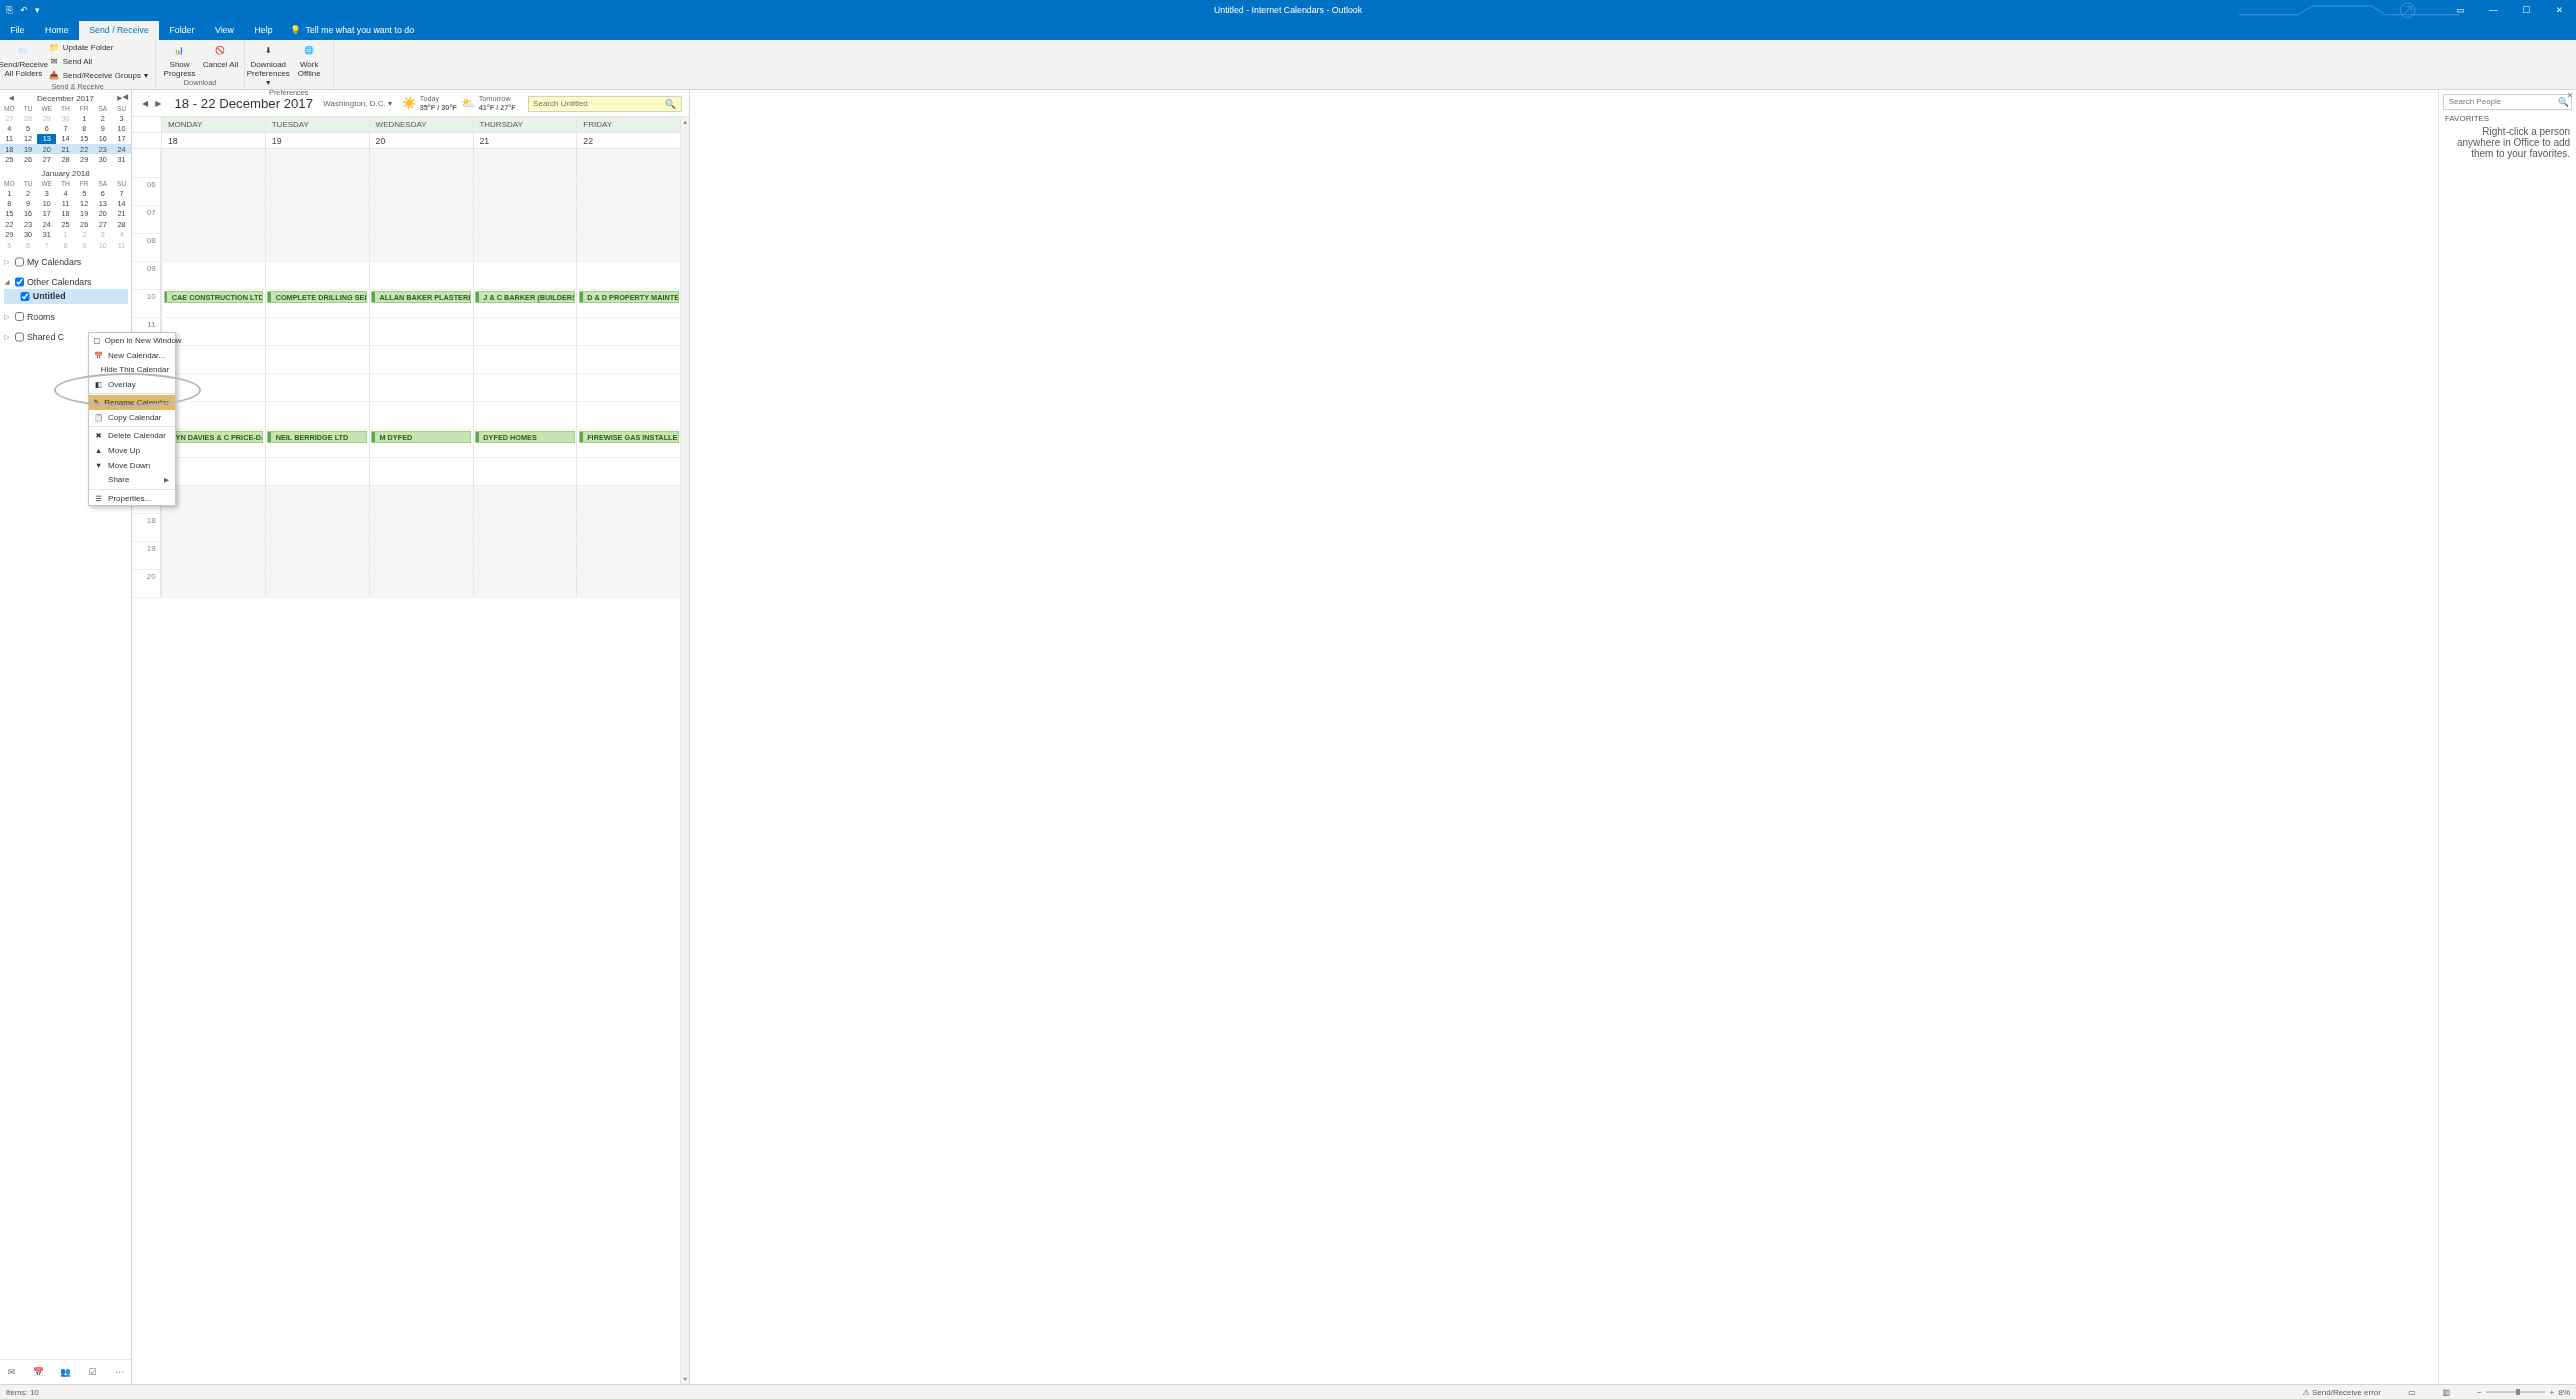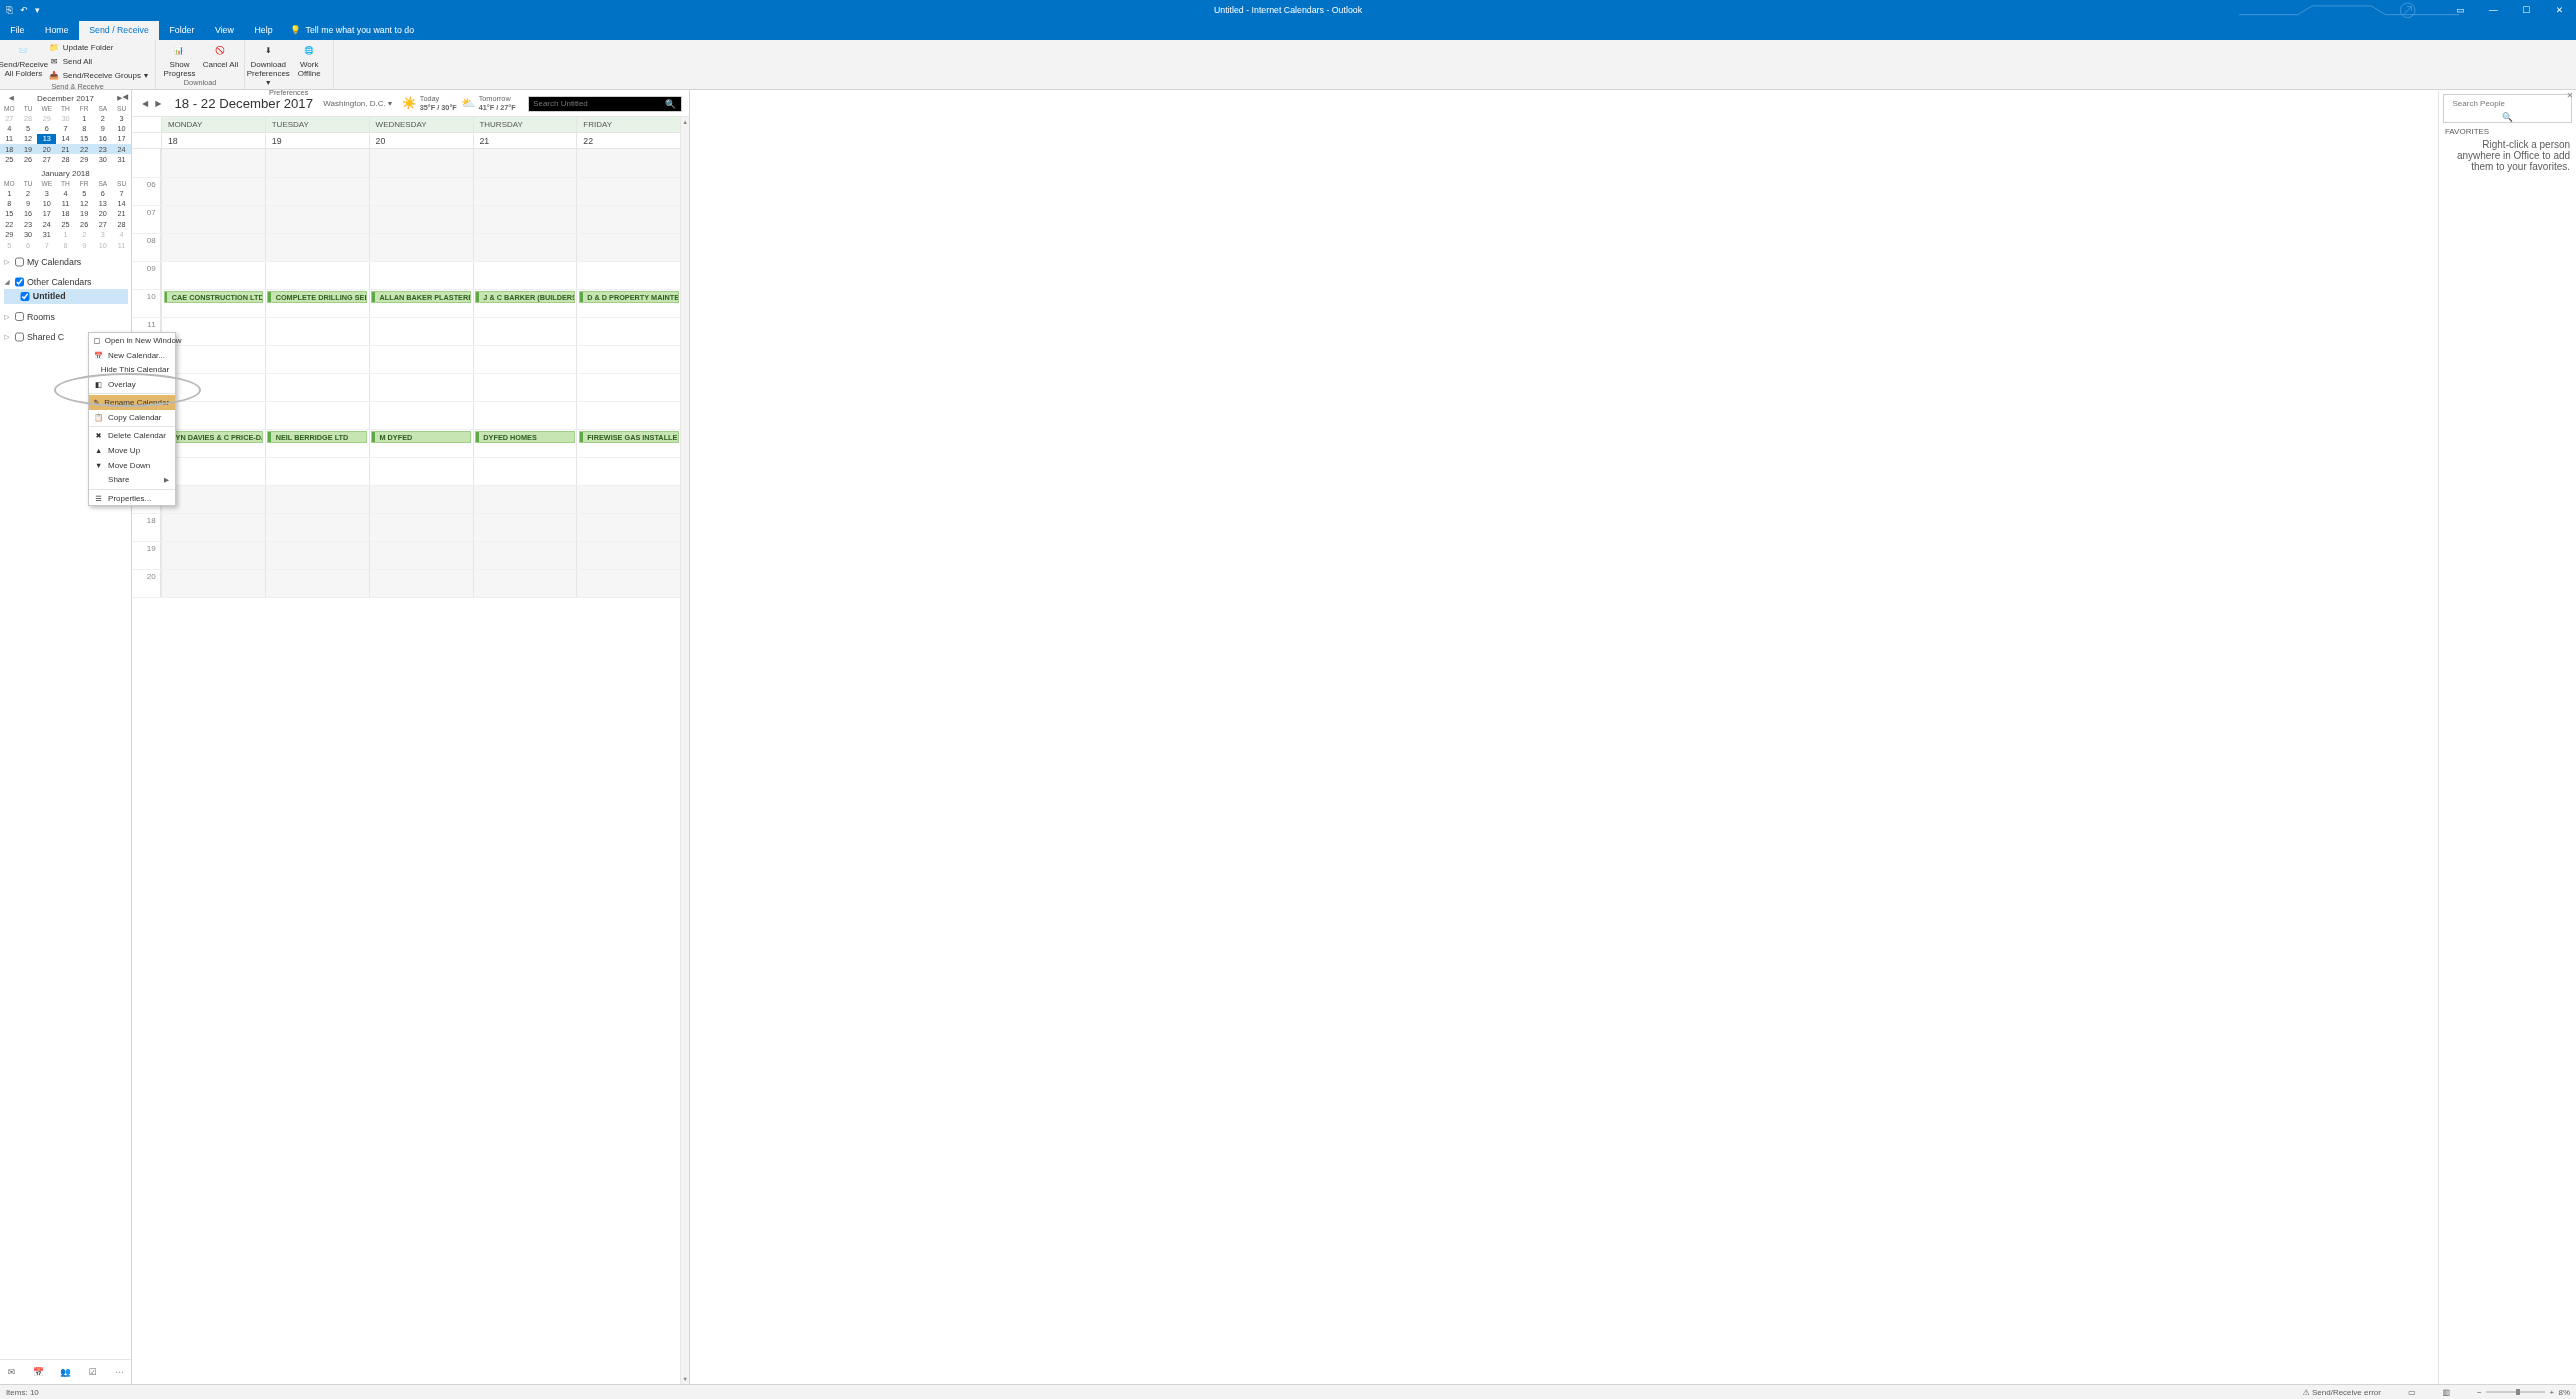--- a/index.html
+++ b/index.html
@@ -69,21 +69,21 @@
 
 
 .cal-header { display:flex; align-items:center; padding:5.9px 7.3px 4.4px 7.3px; gap:10.3px; border-bottom:0.7px solid #e6e6e6; flex-wrap:nowrap; }
 .cal-header .nav-arrows { display:flex; gap:1.5px; }
 .cal-header .nav-arrows span { width:11.7px; height:11.7px; display:flex; align-items:center; justify-content:center; cursor:pointer; color:#666; font-size:8px; }
 .cal-header .range { font-size:13.2px; color:#333; white-space:nowrap; }
 .cal-header .loc { font-size:8px; color:#666; cursor:pointer; white-space:nowrap; }
 .cal-header .weather { display:flex; align-items:center; gap:4.4px; }
 .cal-header .weather .block { display:flex; align-items:center; gap:2.9px; font-size:7.3px; color:#666; line-height:1.1; }
 .cal-header .weather .block .col { display:flex; flex-direction:column; }
-.cal-header .search { margin-left:auto; width:154px; height:16px; border:0.7px solid #cfcfcf; display:flex; align-items:center; padding:0 4.4px; background:#000000; }
+.cal-header .search { margin-left:auto; width:154px; height:16px; border:0.7px solid #cfcfcf; display:flex; align-items:center; padding:0 4.4px; background:#fef9c3; }
 .cal-header .search input { border:none; outline:none; flex:1; font-size:8px; color:#888; background:transparent; }
 .cal-header .search .mag { color:#0072c6; cursor:pointer; }
 
 
 .day-header { display:flex; border-bottom:0.7px solid #e6e6e6; }
 .time-gutter { width:29px; flex-shrink:0; }
 .day-col { flex:1; border-left:0.7px solid #e6e6e6; }
 .day-header .day-col { background:#e8f3e8; padding:2.9px 5.9px; font-size:8px; color:#555; }
 .date-row { display:flex; border-bottom:0.7px solid #e6e6e6; }
 .date-row .day-col { padding:2.9px 5.9px; font-size:8.8px; color:#444; background:#fff; }
@@ -92,21 +92,21 @@
 .grid-scroll { flex:1; overflow-y:auto; position:relative; }
 .grid { position:relative; }
 .hour-row { display:flex; height:28px; border-bottom:0.7px solid #f0f0f0; }
 .hour-row .time-gutter { display:flex; align-items:flex-start; justify-content:flex-end; padding:1.5px 4.4px 0 0; font-size:8px; color:#888; border-right:0.7px solid #e6e6e6; }
 .hour-row .day-col { position:relative; }
 .hour-row.nonwork .day-col { background:#f6f6f6; }
 .event { position:absolute; left:1.5px; right:1.5px; top:0.7px; height:11.7px; background:#c6e5b3; border:0.7px solid #9fcf86; font-size:7.3px; font-weight:600; color:#2f5d1f; padding:0.7px 2.9px; overflow:hidden; white-space:nowrap; cursor:pointer; }
 .event .stripe { position:absolute; left:0; top:0; bottom:0; width:2.9px; background:#5fa84a; }
 
 
-.peoplepane .search { margin:4.4px; height:29px; border:0.7px solid #cfcfcf; display:flex; align-items:center; padding:0 4.4px;flex-direction:column; }
+.peoplepane .search { margin:4.4px; height:16px; border:0.7px solid #cfcfcf; display:flex; align-items:center; padding:0 4.4px; }
 .peoplepane .search input { border:none; outline:none; flex:1; font-size:8px; color:#888; }
 .peoplepane .fav-head { font-size:8px; color:#5b5b5b; padding:0 5.9px 2.9px 5.9px; }
 .peoplepane .hint { font-size:10px; color:#5b5b5b; text-align:right; padding:0 5.9px; }
 
 
 .statusbar { height:14.7px; background:#f3f3f3; border-top:0.7px solid #d4d4d4; display:flex; align-items:center; font-size:8px; color:#5b5b5b; padding:0 5.9px; }
 .statusbar .right { margin-left:auto; display:flex; align-items:flex-start; gap:27px; }
 .statusbar .zoom { display:flex; align-items:center; gap:4.4px; }
 .statusbar .zoom .track { width:59px; height:2.2px; background:#ccc; position:relative; }
 .statusbar .zoom .thumb { position:absolute; left:50%; top:-2.2px; width:4.4px; height:6.6px; background:#888; }

